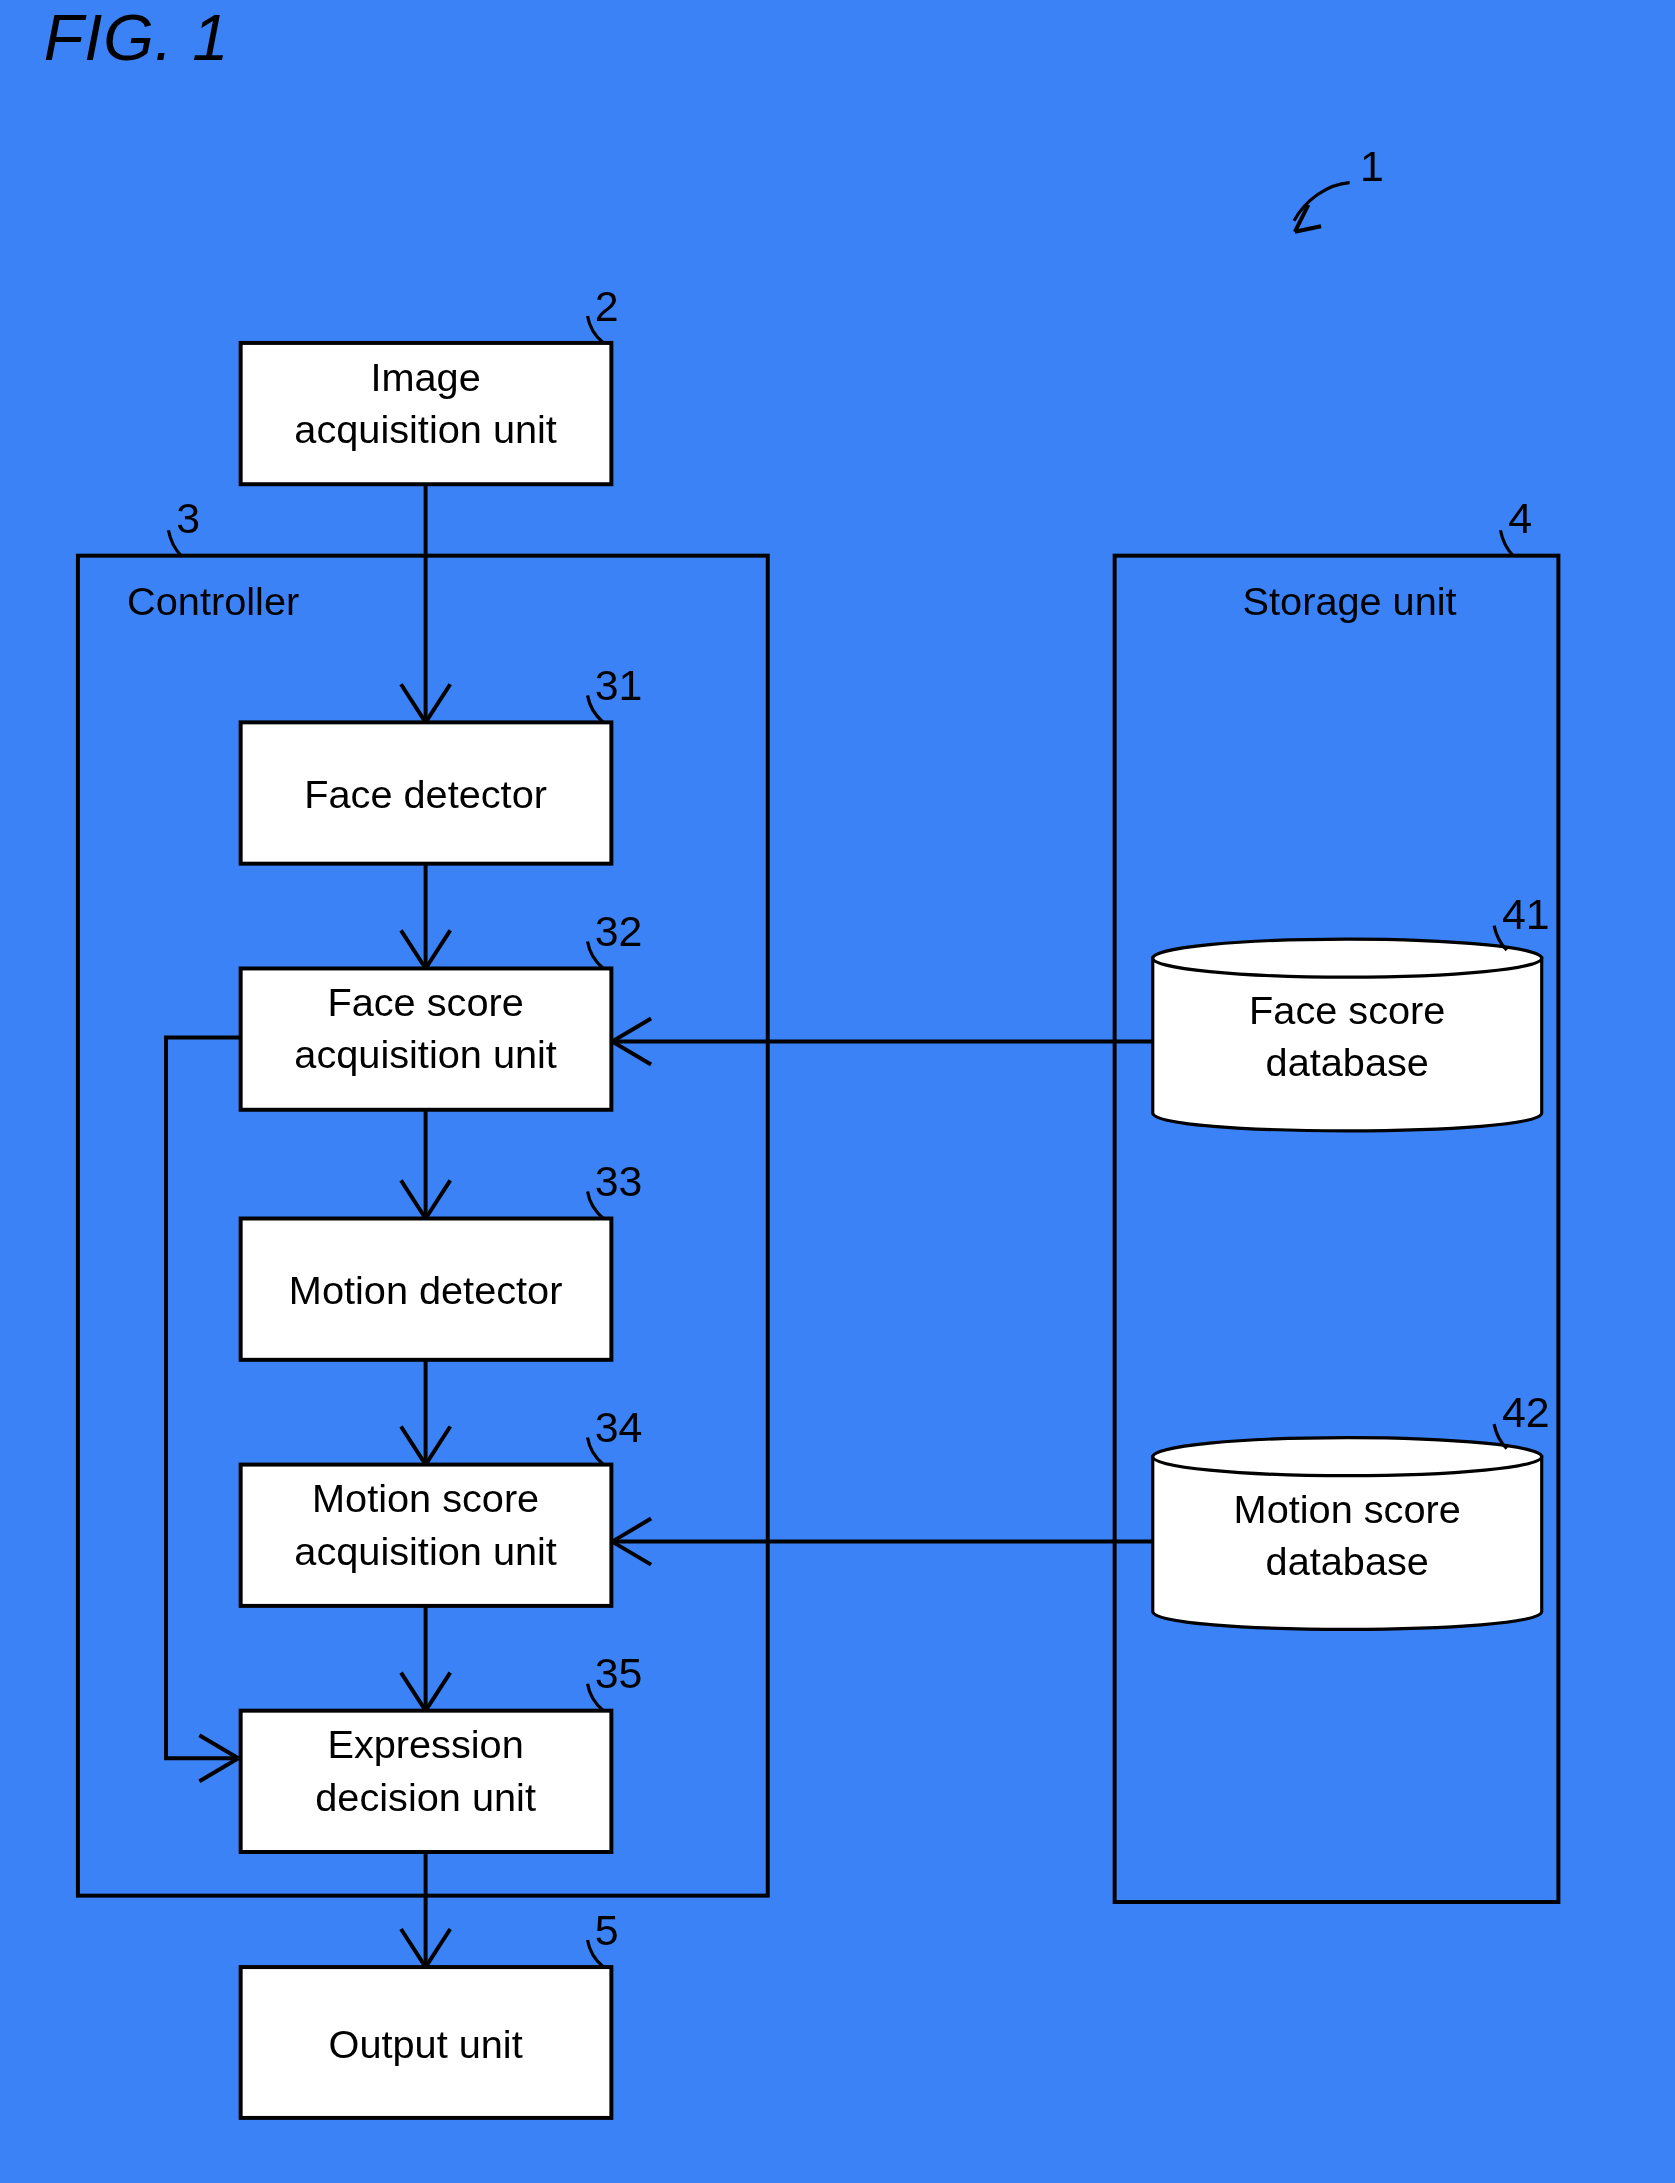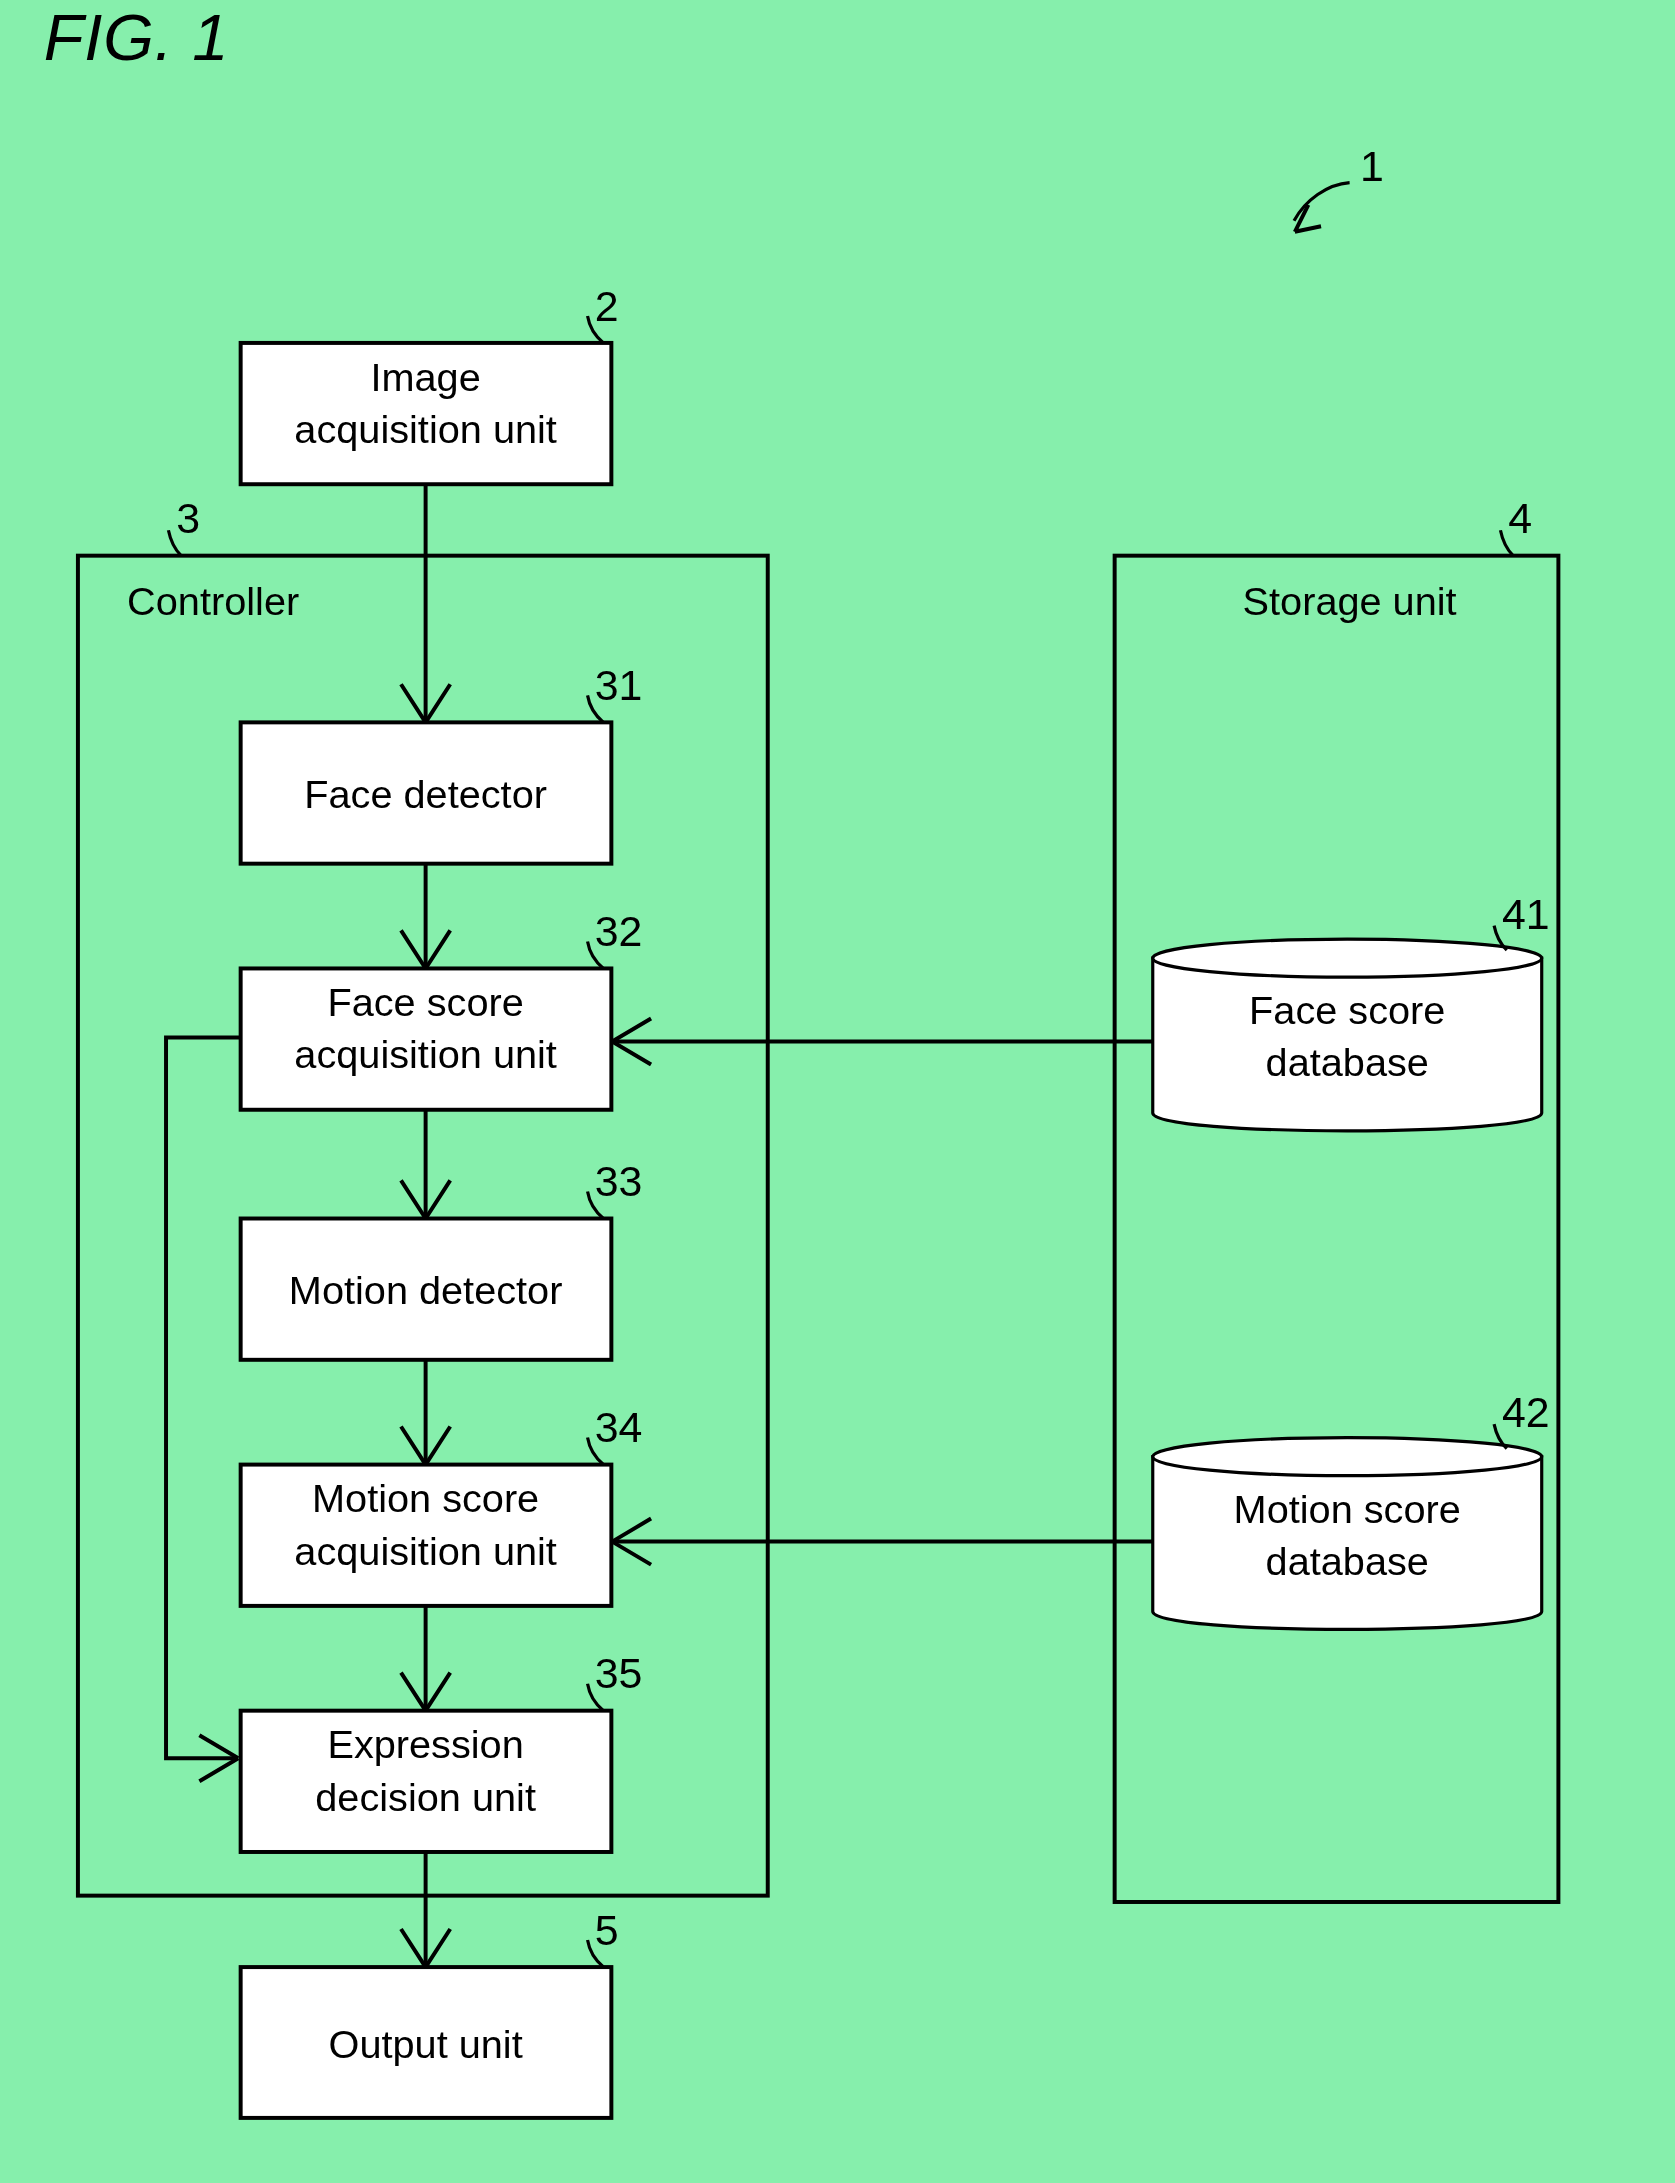--- a/index.html
+++ b/index.html
@@ -12,21 +12,21 @@
     width: 1676px;
     height: 2183px;
     font-family: "Liberation Sans", sans-serif;
     color: #000000;
     overflow: hidden;
   }
   #figure-root {
     position: relative;
     width: 1676px;
     height: 2183px;
-    background: #86efac;
+    background: #3b82f6;
   }
   svg#figure-svg {
     position: absolute;
     left: 0;
     top: 0;
     width: 1676px;
     height: 2183px;
     display: block;
   }
   .fig-title {

